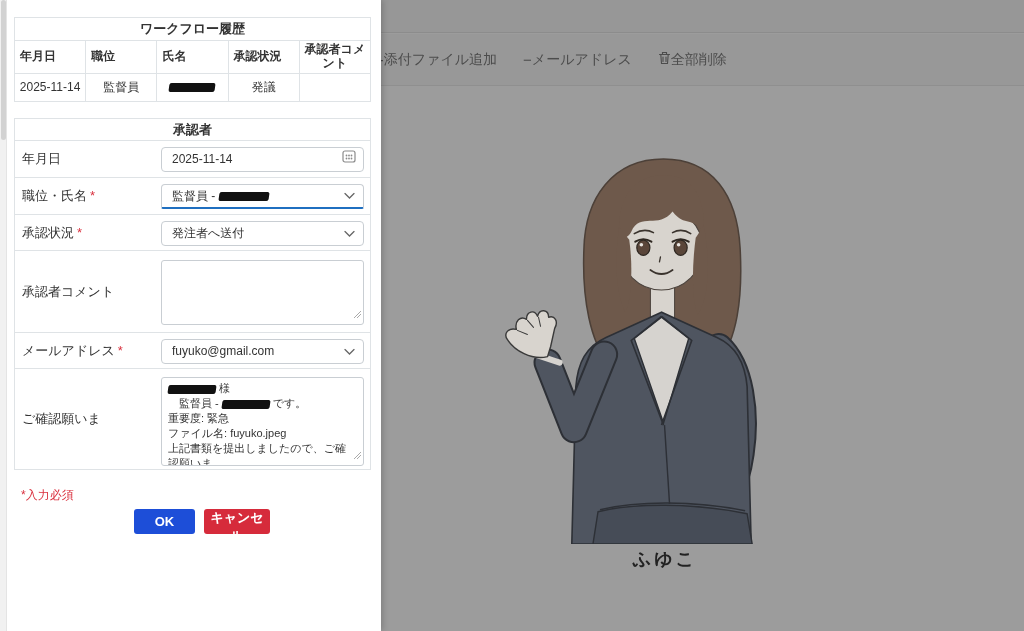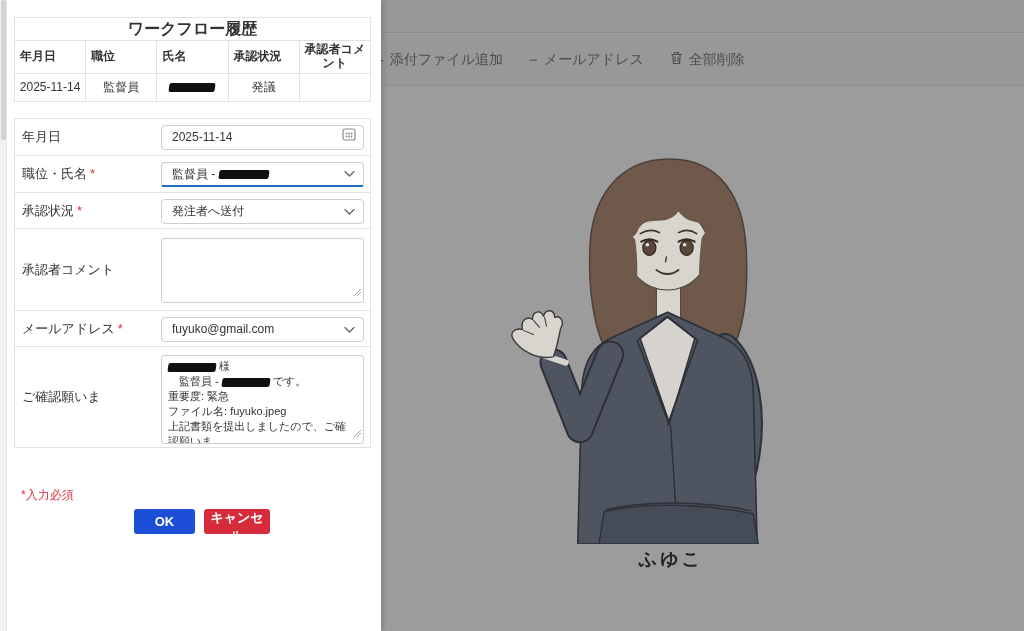--- a/index.html
+++ b/index.html
@@ -14,21 +14,21 @@
     background:#d2d2d2; border-radius:3px; }
 
   
   .modal { position:absolute; left:7px; top:0; width:374px; height:631px;
     background:#ffffff; z-index:20; box-shadow:2px 0 6px rgba(0,0,0,.18); }
 
   table.wf { position:absolute; left:7px; top:17px; width:357px;
     border-collapse:collapse; table-layout:fixed; }
   table.wf th, table.wf td { border:1px solid #dfe3e6; color:#333;
     font-size:12px; }
-  table.wf .ttl { font-size:16px; font-weight:bold; text-align:center;
+  table.wf .ttl { font-size:13px; font-weight:bold; text-align:center;
     height:23px; }
   table.wf th.col { font-weight:bold; height:31px; text-align:left;
     padding:2px 2px 2px 5px; vertical-align:middle; }
   table.wf th.col.ctr { text-align:center; padding:2px; line-height:1.15; }
   table.wf td.cell { height:28px; text-align:center; vertical-align:middle; }
 
   .sec { position:absolute; left:7px; top:118px; width:357px;
     border:1px solid #dfe3e6; }
   .sec-title { height:22px; border-bottom:1px solid #dfe3e6; text-align:center;
     font-weight:bold; font-size:13px; color:#333; line-height:22px; }
@@ -59,25 +59,25 @@
   .btn-cancel { left:197px; width:66px; background:#d62b3b; }
 
   
   .bg { position:absolute; left:381px; top:0; width:643px; height:631px;
     background:#9c9c9c; z-index:1; }
   .bg-band-top { position:absolute; left:0; top:0; width:643px; height:33px;
     background:#979797; border-bottom:1px solid #8c8c8c; }
   .bg-toolbar { position:absolute; left:0; top:34px; width:643px; height:52px;
     background:#989898; border-bottom:1px solid #8f8f8f;
     display:flex; align-items:center; gap:26px; padding-left:0; }
-  .tbi { display:flex; align-items:center; gap:6px; font-size:14px;
+  .tbi { display:flex; align-items:center; font-size:14px;
     color:#4c4c4c; white-space:nowrap; }
   .tbi:first-child { margin-left:-6px; }
   .tbi .glyph { font-size:15px; line-height:1; }
-  .bg-content { position:absolute; left:16px; top:87px; width:552px; height:544px;
+  .bg-content { position:absolute; left:10px; top:87px; width:552px; height:544px;
     background:#9c9c9c; }
   .caption { position:absolute; left:104px; top:460px; width:340px;
     text-align:center; font-size:18px; font-weight:bold; color:#222;
     letter-spacing:3px; }
   .illu { position:absolute; left:95px; top:62px; }
 </style>
 </head>
 <body>
 
 <div class="stage">
@@ -188,20 +188,21 @@
         <td class="cell">2025-11-14</td>
         <td class="cell">監督員</td>
         <td class="cell"><span class="redact" style="width:46px"></span></td>
         <td class="cell">発議</td>
         <td class="cell"></td>
       </tr>
     </tbody>
       </table>
 
     <div class="sec">
+      <div class="sec-title">承認者</div>
 
       <div class="frow" style="height:37px">
         <span class="flabel">年月日</span>
         <div class="ctrl box25" style="top:6px">
           <span>2025-11-14</span>
           <span class="cal">
             <svg width="14" height="14" viewBox="0 0 14 14">
               <rect x="1" y="1.5" width="12" height="11" rx="2" fill="none" stroke="#8a8a8a" stroke-width="1.2"></rect>
               <circle cx="4.5" cy="6" r="0.9" fill="#8a8a8a"></circle>
                 <circle cx="7" cy="6" r="0.9" fill="#8a8a8a"></circle>

